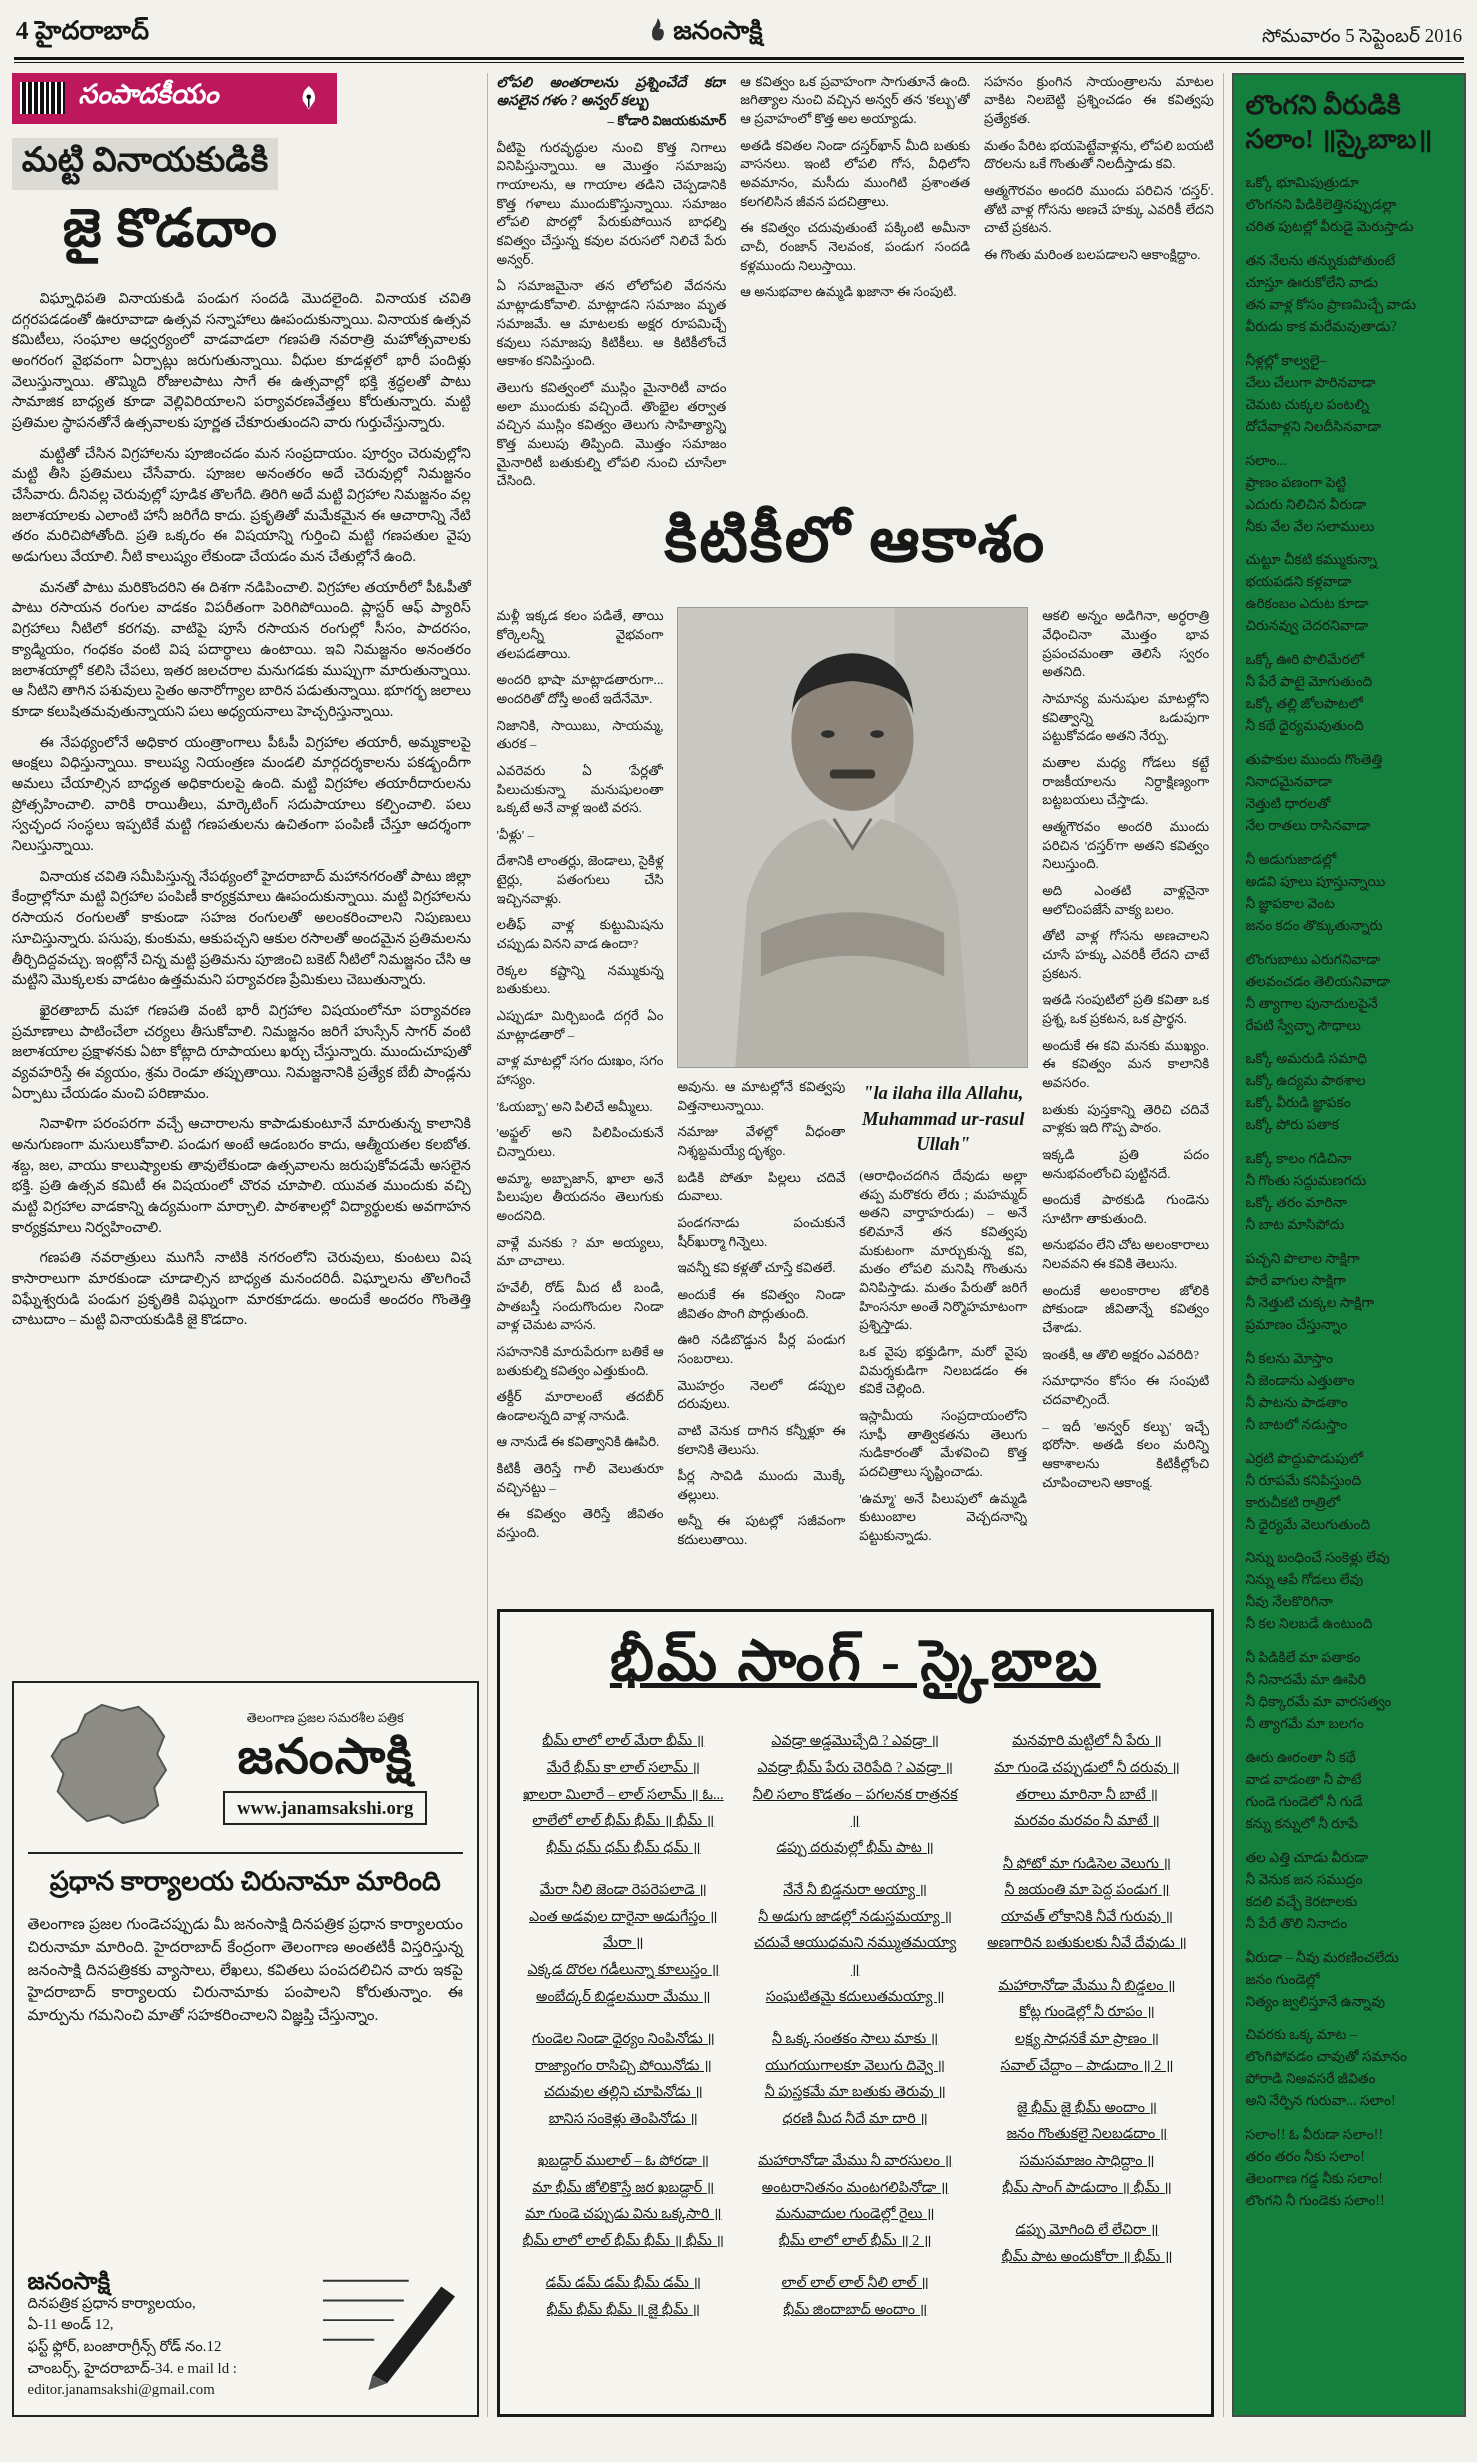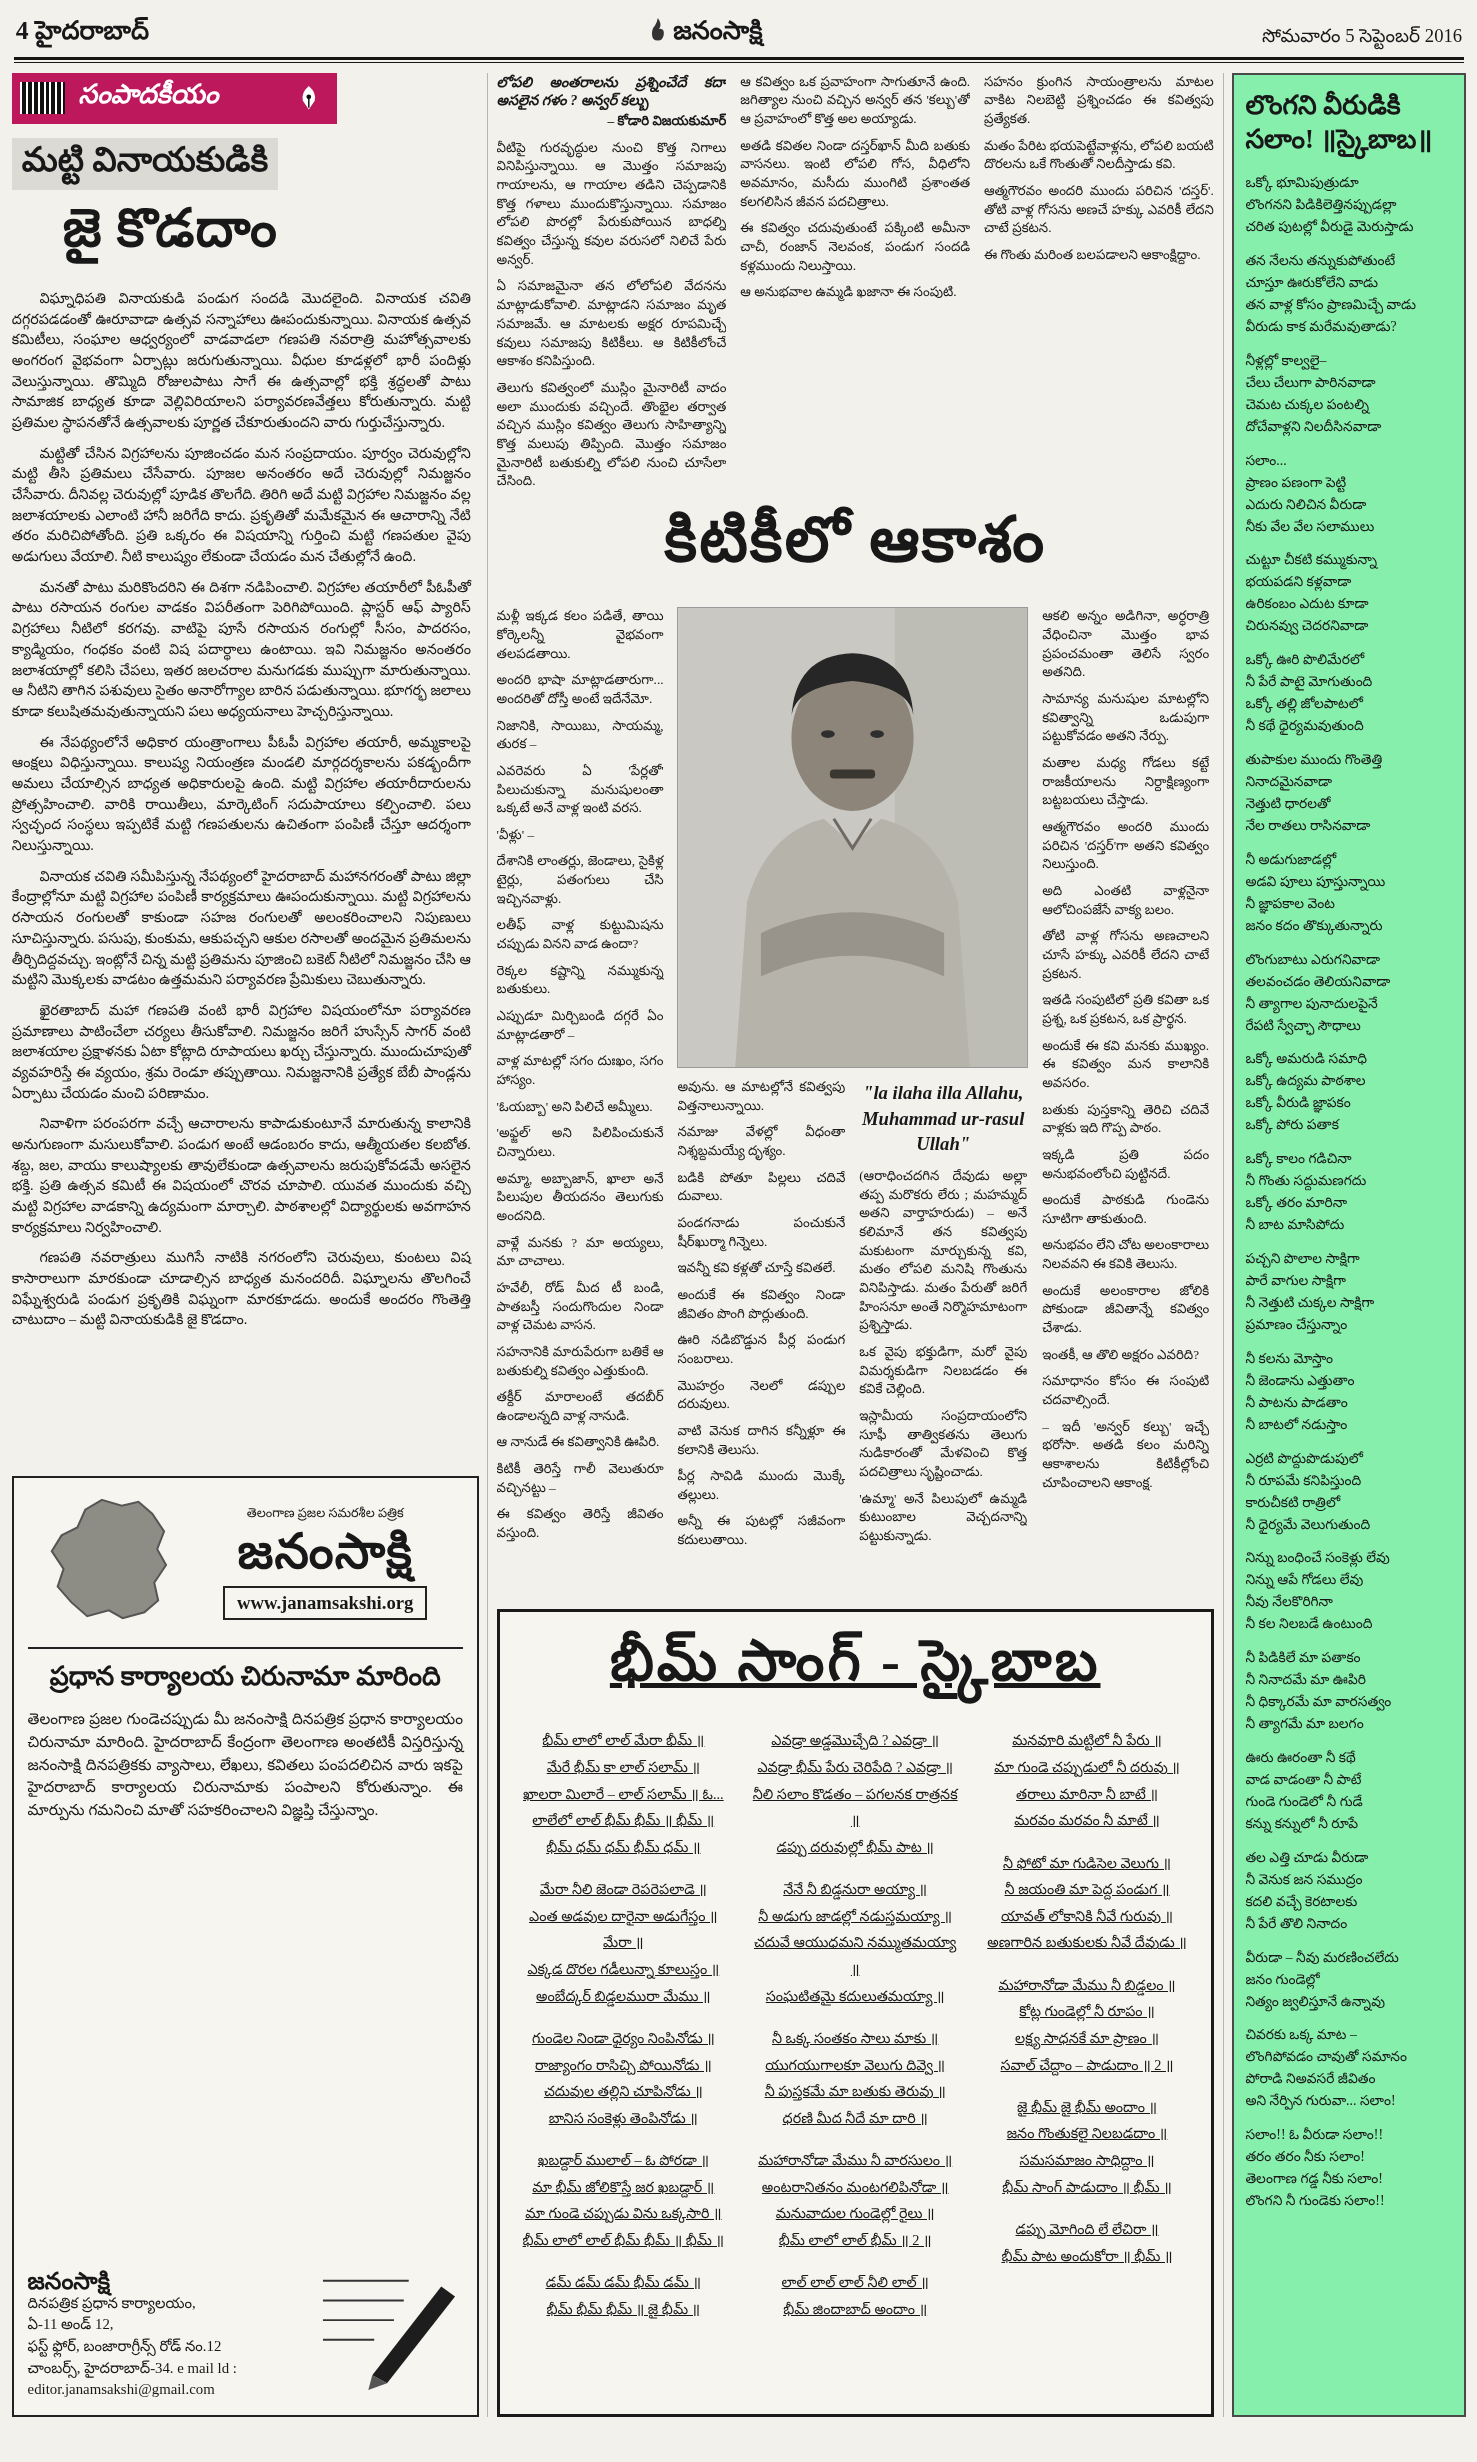--- a/index.html
+++ b/index.html
@@ -21,21 +21,21 @@
         padding:6.9px 13.8px 7.9px 7.9px;box-sizing:border-box;}
   .stripes{width:45px;height:31.5px;background:repeating-linear-gradient(90deg,#fff 0 2px,#101010 2px 5.9px);
         margin-right:13.8px;}
   .ed-label{font-size:26.6px;font-weight:bold;font-style:italic;}
   .nib{margin-left:auto;display:flex;}
   .kicker{margin-top:13.8px;font-size:34px;font-weight:800;background:#dbdad4;padding:3px 10px;width:fit-content;}
   .ed-headline{font-size:53px;font-weight:800;margin:7.9px 0 15.8px 51px;letter-spacing:1px;}
   .ed-body{flex:1;text-align:justify;font-size:14.3px;line-height:20.7px;padding-right:7.9px;overflow:hidden;}
   .body-para{margin:0 0 9.9px;text-indent:27.6px;}
   
-  .promo{border:2px solid #222;margin-top:7.9px;height:941px;padding:13.8px;box-sizing:border-box;
+  .promo{border:2px solid #222;margin-top:7.9px;height:736px;padding:13.8px;box-sizing:border-box;
         display:flex;flex-direction:column;background:#f6f5f0;}
   .promo-top{display:flex;gap:11.8px;align-items:center;}
   .promo-id{flex:1;text-align:center;}
   .tagline{font-size:12.8px;}
   .promo-logo{font-size:49px;font-weight:800;letter-spacing:1px;line-height:57px;}
   .website{border:2px solid #222;font-size:18.7px;font-weight:bold;padding:3.9px 11.8px;width:fit-content;margin:5.9px auto 0;}
   .notice-title{font-size:26.6px;font-weight:800;text-align:center;margin:13.8px 0 9.9px;border-top:2px solid #222;padding-top:11.8px;}
   .notice-body{font-size:15.3px;line-height:22.7px;text-align:justify;}
   .promo-bottom{margin-top:auto;display:flex;align-items:flex-end;justify-content:space-between;}
   .office{font-size:14.8px;line-height:21.7px;}
@@ -60,21 +60,21 @@
   .translation{font-size:13.3px;line-height:18.7px;text-align:justify;margin:0 0 7.9px;}
   
   .bheem{border:3px solid #1a1a1a;margin-top:9.9px;height:808px;box-sizing:border-box;
         padding:13.8px 17.7px;background:#f6f5f0;overflow:hidden;text-decoration:underline;}
   .bheem-headline{font-size:57px;font-weight:800;text-align:center;margin:2px 0 19.7px;letter-spacing:3px;}
   .bheem-cols{display:flex;gap:19.7px;}
   .bcol{flex:1;font-size:14.3px;line-height:26.6px;text-align:center;overflow:hidden;}
   .song-line{margin:0;}
   .song-line:empty{height:15.8px;}
   
-  .salute{border:2px solid #4a4a4a;box-sizing:border-box;padding:13.8px 11.8px;overflow:hidden;background:#86efac;}
+  .salute{border:2px solid #4a4a4a;box-sizing:border-box;padding:13.8px 11.8px;overflow:hidden;background:#15803d;}
   .salute-title{font-size:26.6px;font-weight:800;line-height:34px;margin-bottom:15.8px;}
   .poem-line{margin:0;font-size:13.8px;line-height:22px;}
   .poem-line:empty{height:11.8px;}
 </style>
 </head>
 <body>
 
 <div class="page">
 
   <header class="masthead-row">

